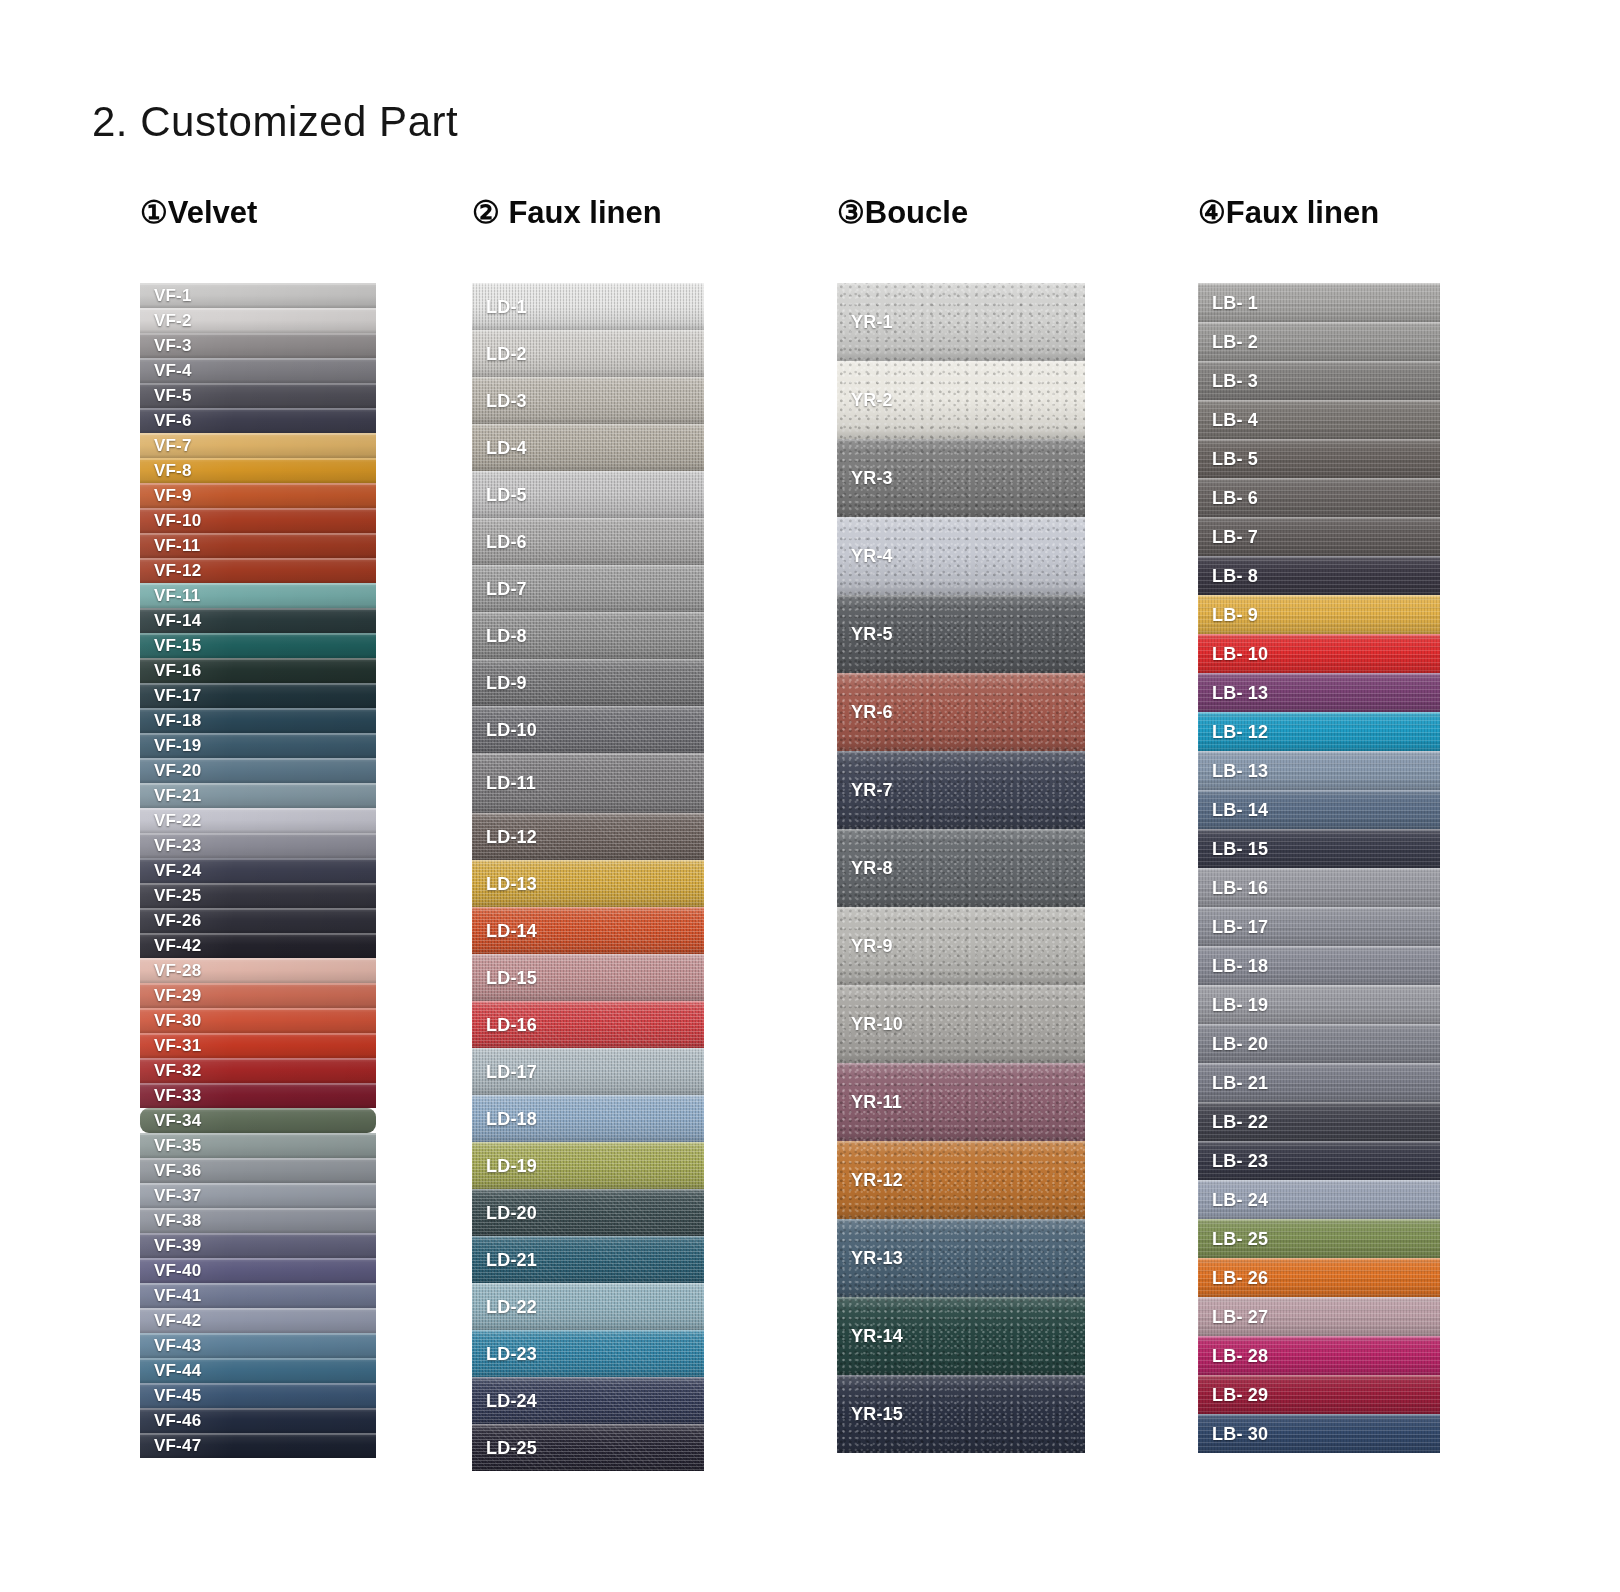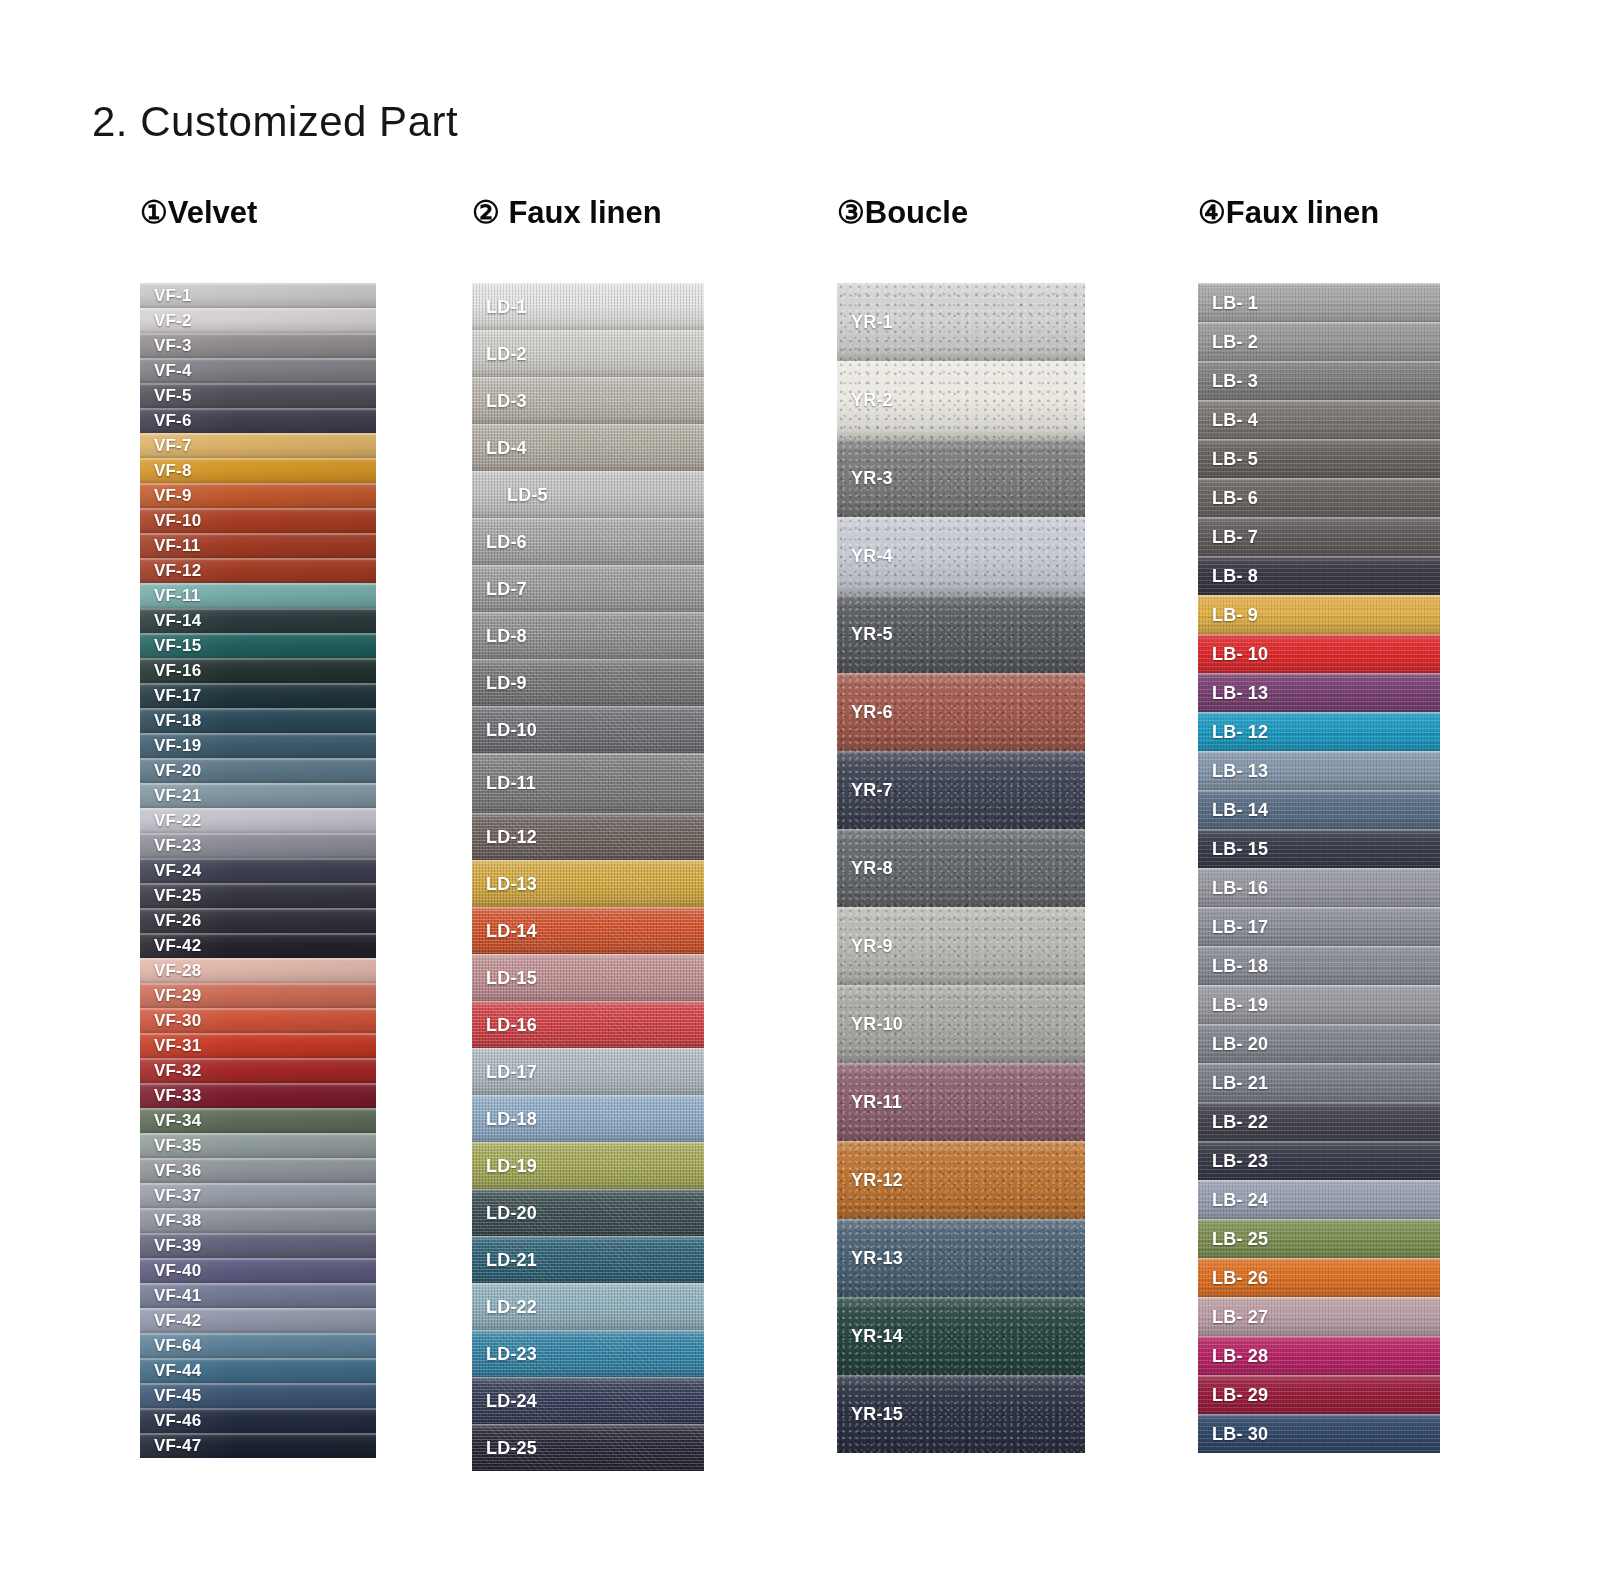--- a/index.html
+++ b/index.html
@@ -353,21 +353,21 @@
           <div class="shade"></div>
           <div class="edge"></div>
           <span class="label" style="font-size: 17px;">VF-32</span>
         </div>
         <div class="swatch" style="height: 25px; background: rgb(123, 27, 44);">
           <div class="grain"></div>
           <div class="shade"></div>
           <div class="edge"></div>
           <span class="label" style="font-size: 17px;">VF-33</span>
         </div>
-        <div class="swatch" style="height: 25px; background: rgb(93, 107, 87);">
+        <div class="swatch" style="height: 25px; background: rgb(93, 107, 87); border-radius: 9px;">
           <div class="grain"></div>
           <div class="shade"></div>
           <div class="edge"></div>
           <span class="label" style="font-size: 17px;">VF-34</span>
         </div>
         <div class="swatch" style="height: 25px; background: rgb(142, 154, 153);">
           <div class="grain"></div>
           <div class="shade"></div>
           <div class="edge"></div>
           <span class="label" style="font-size: 17px;">VF-35</span>
@@ -411,21 +411,21 @@
         <div class="swatch" style="height: 25px; background: rgb(143, 149, 168);">
           <div class="grain"></div>
           <div class="shade"></div>
           <div class="edge"></div>
           <span class="label" style="font-size: 17px;">VF-42</span>
         </div>
         <div class="swatch" style="height: 25px; background: rgb(91, 126, 151);">
           <div class="grain"></div>
           <div class="shade"></div>
           <div class="edge"></div>
-          <span class="label" style="font-size: 17px;">VF-64</span>
+          <span class="label" style="font-size: 17px;">VF-43</span>
         </div>
         <div class="swatch" style="height: 25px; background: rgb(62, 106, 133);">
           <div class="grain"></div>
           <div class="shade"></div>
           <div class="edge"></div>
           <span class="label" style="font-size: 17px;">VF-44</span>
         </div>
         <div class="swatch" style="height: 25px; background: rgb(58, 84, 114);">
           <div class="grain"></div>
           <div class="shade"></div>
@@ -470,21 +470,21 @@
         <div class="swatch" style="height: 47px; background: rgb(178, 172, 161);">
           <div class="grain"></div>
           <div class="shade"></div>
           <div class="edge"></div>
           <span class="label" style="font-size: 18px;">LD-4</span>
         </div>
         <div class="swatch" style="height: 47px; background: rgb(195, 194, 195);">
           <div class="grain"></div>
           <div class="shade"></div>
           <div class="edge"></div>
-          <span class="label" style="font-size: 18px; margin-left: 21px;">LD-5</span>
+          <span class="label" style="font-size: 18px;">LD-5</span>
         </div>
         <div class="swatch" style="height: 47px; background: rgb(166, 165, 164);">
           <div class="grain"></div>
           <div class="shade"></div>
           <div class="edge"></div>
           <span class="label" style="font-size: 18px;">LD-6</span>
         </div>
         <div class="swatch" style="height: 47px; background: rgb(155, 155, 155);">
           <div class="grain"></div>
           <div class="shade"></div>

